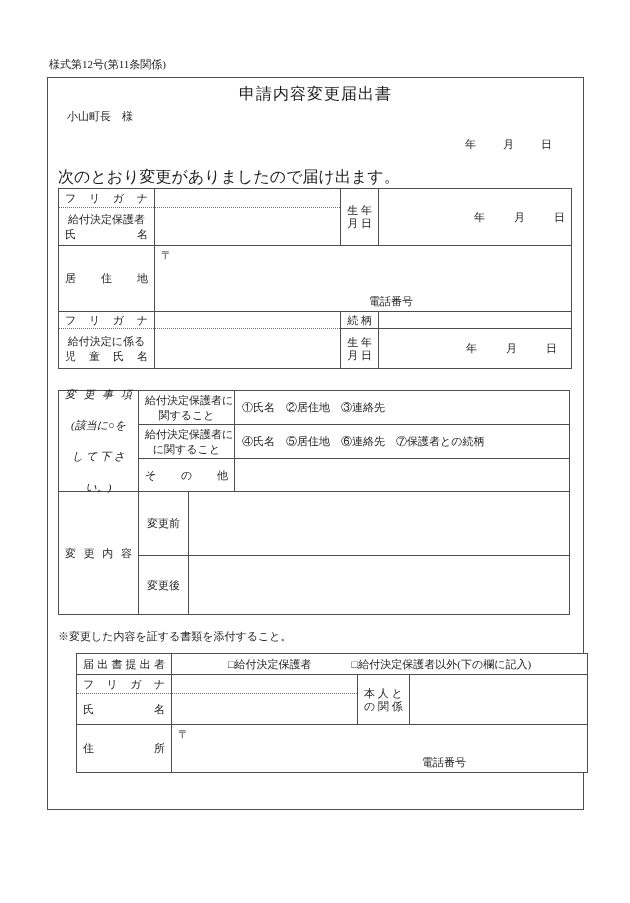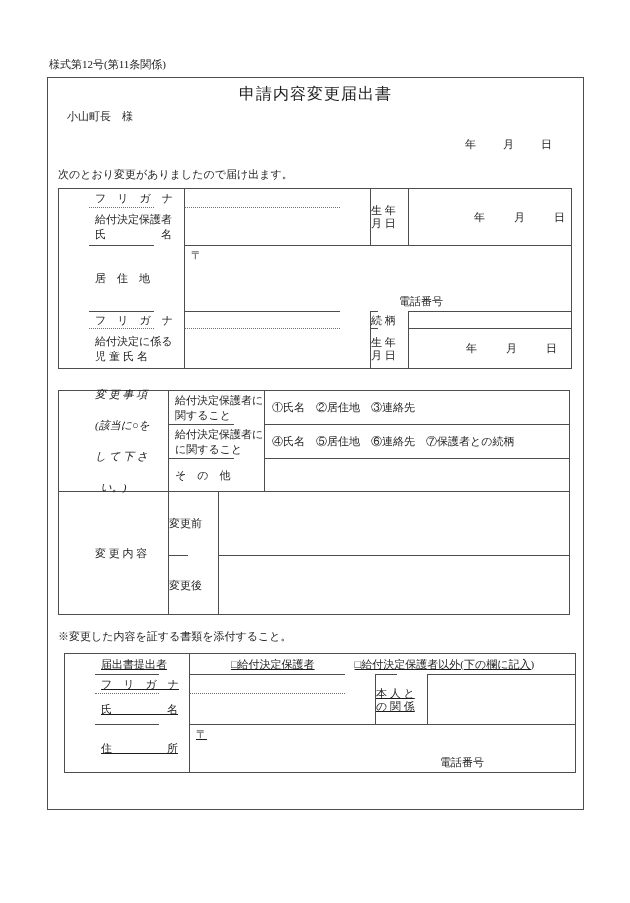--- a/index.html
+++ b/index.html
@@ -12,31 +12,31 @@
     width:630px;height:903px;background:#ffffff;
     font-family:"Liberation Serif","DejaVu Serif",serif;
     color:var(--tx);font-size:11px;
   }
   .sheet{position:relative;width:630px;height:903px;background:#fff;overflow:hidden;}
   .outer-box{position:absolute;left:47px;top:77px;width:537px;height:733px;border:1px solid var(--bc);box-sizing:border-box;}
   .title{position:absolute;left:47px;top:84px;width:537px;text-align:center;font-size:16px;letter-spacing:1px;}
   .form-number{position:absolute;left:49px;top:57px;font-size:11px;}
   .addressee{position:absolute;left:67px;top:109px;font-size:11px;}
   .hdr-date{position:absolute;top:137px;right:78px;display:flex;gap:27px;font-size:11px;}
-  .intro{position:absolute;left:58px;top:167px;font-size:11px;}
+  .intro{position:absolute;left:58px;top:167px;font-size:16px;}
   .note{position:absolute;left:58px;top:629px;font-size:11px;}
 
   .tbl{position:absolute;display:grid;border:1px solid var(--bc);box-sizing:border-box;background:#fff;}
   .t1{left:58px;top:188px;grid-template-columns:95px 186px 38px 193px;grid-template-rows:19px 37px 66px 18px 39px;}
   .t2wrap{position:absolute;left:58px;top:390px;width:512px;border:1px solid var(--bc);box-sizing:border-box;background:#fff;}
   .t2top{display:grid;grid-template-columns:79px 96px 335px;grid-template-rows:33px 34px 33px;}
   .t2bot{display:grid;grid-template-columns:79px 50px 381px;grid-template-rows:63px 59px;border-top:1px solid var(--bc);}
-  .t3{left:64px;top:653px;grid-template-columns:94px 186px 52px 178px;grid-template-rows:20px 20px 30px 48px;text-decoration:underline;}
-
-  .c{box-sizing:border-box;position:relative;display:flex;flex-direction:column;justify-content:center;min-width:0;margin-left:30px;}
+  .t3{left:76px;top:653px;grid-template-columns:94px 186px 52px 178px;grid-template-rows:20px 20px 30px 48px;}
+
+  .c{box-sizing:border-box;position:relative;display:flex;flex-direction:column;justify-content:center;min-width:0;}
   .bl{border-left:1px solid var(--bc);}
   .bt{border-top:1px solid var(--bc);}
   .bb{border-bottom:1px solid var(--bc);font-family:Liberation Serif, serif;}
   .bbdot{border-bottom:1px dotted var(--dot);}
 
   .jl{width:100%;padding:0 6px;box-sizing:border-box;text-align:justify;text-align-last:justify;line-height:15px;white-space:nowrap;}
   .ll{width:100%;padding:0 6px;box-sizing:border-box;text-align:center;line-height:15px;white-space:nowrap;}
   .cl{width:100%;text-align:center;line-height:13px;white-space:nowrap;}
   .vals{padding:0 7px;white-space:nowrap;}
 

